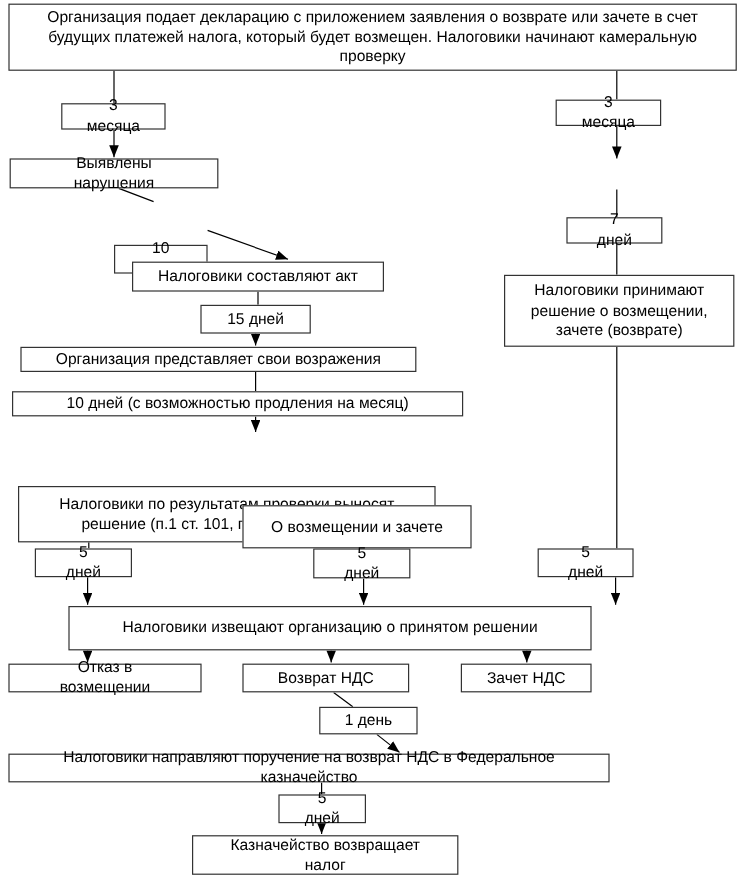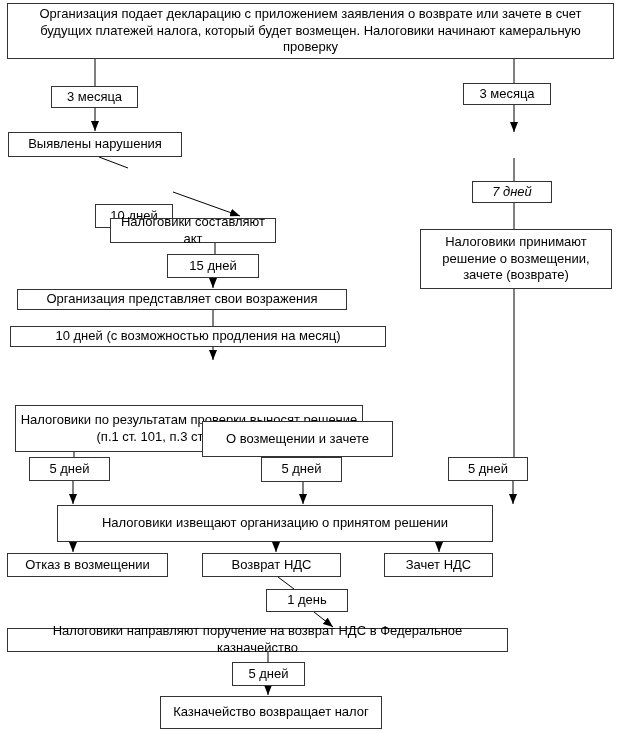--- a/index.html
+++ b/index.html
@@ -21,21 +21,21 @@
     box-sizing: border-box;
     background: #ffffff;
     border: 1px solid #333333;
     color: #000000;
     font-size: 13px;
     line-height: 1.3;
     display: flex;
     align-items: center;
     justify-content: center;
     text-align: center;
-    padding: 1px 4px;
+    padding: 1px 20px;
   }
   .node.wide { padding: 2px 12px; }
 </style>
 </head>
 <body>
 
 <div id="canvas">
 
   <svg id="connectors" viewBox="0 0 623 733" xmlns="http://www.w3.org/2000/svg">
     <defs>
@@ -84,23 +84,23 @@
 
   <div class="node" style="left:51px; top:86px; width:87px; height:22px;">3 месяца</div>
 
   <div class="node" style="left:463px; top:83px; width:88px; height:22px;">3 месяца</div>
 
   <div class="node" style="left:8px; top:132px; width:174px; height:25px;">Выявлены нарушения</div>
 
 
   <div class="node" style="left:95px; top:168px; width:78px; height:24px;margin-top:36px;">10 дней</div>
 
-  <div class="node" style="left:472px; top:181px; width:80px; height:22px;font-style:italic;">7 дней</div>
+  <div class="node" style="left:472px; top:181px; width:80px; height:22px;">7 дней</div>
 
-  <div class="node" style="left:110px; top:218px; width:166px; height:25px;">Налоговики составляют акт</div>
+  <div class="node" style="left:110px; top:218px; width:210px; height:25px;">Налоговики составляют акт</div>
 
   <div class="node" style="left:420px; top:229px; width:192px; height:60px;">Налоговики принимают решение о возмещении, зачете (возврате)</div>
 
   <div class="node" style="left:167px; top:254px; width:92px; height:24px;">15 дней</div>
 
   <div class="node" style="left:17px; top:289px; width:330px; height:21px;">Организация представляет свои возражения</div>
 
   <div class="node" style="left:10px; top:326px; width:376px; height:21px;">10 дней (с возможностью продления на месяц)</div>
 
   <div class="node" style="left:15px; top:361px; width:348px; height:47px;margin-top:44px;">Налоговики по результатам проверки выносят решение (п.1 ст. 101, п.3 ст. 176 НК РФ):</div>

